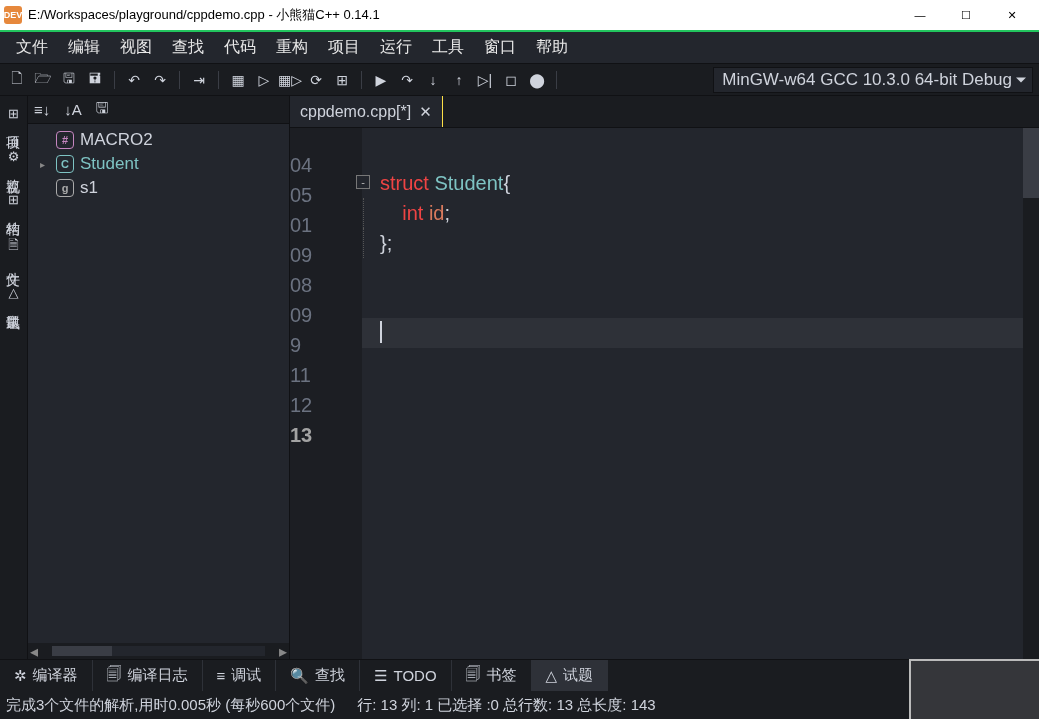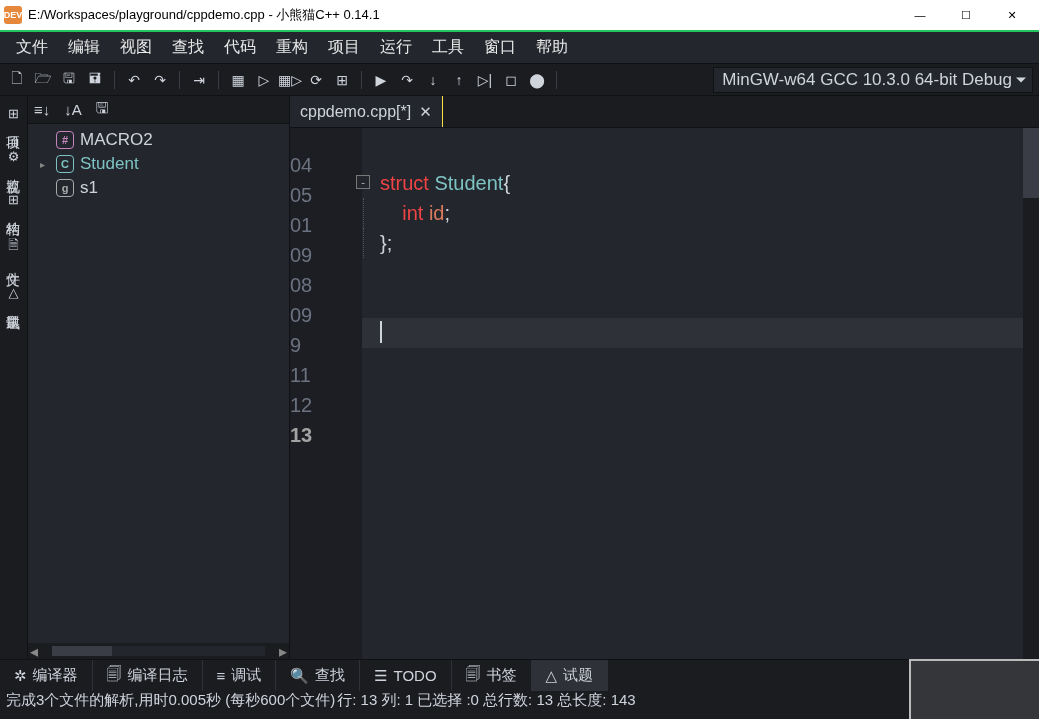--- a/index.html
+++ b/index.html
@@ -52,21 +52,21 @@
 .type { color:#7ec3c3; }
 .prop { color:#d97a5d;text-align:center; }
 .punct { color:#cfd3dc; }
 .cursor { display:inline-block; width:2px; height:22px; background:#cfd3dc; vertical-align:-3px; }
 .autocomplete { position:absolute; width:120px; height:58px; background:#3b3e46; border-top:6px solid #fff; }
 .vscroll { width:16px; background:#1a1c20; position:absolute; right:0; top:32px; bottom:0; }
 .vscroll .thumb { position:absolute; top:0; width:100%; height:70px; background:#3a3d45; }
 .bottom-tabs { height:32px; background:#1a1c20; display:flex; align-items:center; border-top:1px solid #101114; font-size:15px; }
 .btab { padding:0 14px; height:100%; display:flex; align-items:center; gap:6px; border-right:1px solid #2e3138; }
 .btab.active { background:#2e3138; }
-.statusbar { height:28px; background:#1a1c20; display:flex; padding:0 6px; font-size:15px; color:#cfd3dc; gap:2px; overflow:hidden; white-space:nowrap; }
+.statusbar { height:28px; background:#1a1c20; display:flex; align-items:center; padding:0 6px; font-size:15px; color:#cfd3dc; gap:22px; overflow:hidden; white-space:nowrap; }
 .statusbar .sep { flex:1; min-width:6px; }
 .corner-graph { position:absolute; right:0; bottom:0; width:130px; height:60px; background:#35363a; border-top:2px solid #bbb; border-left:2px solid #bbb; z-index:10; }
 </style>
 </head>
 <body>
 
 <div class="titlebar">
   <div class="app-icon">DEV</div>
   <div class="titlebar-text">E:/Workspaces/playground/cppdemo.cpp  - 小熊猫C++ 0.14.1</div>
   <div class="win-btns">

